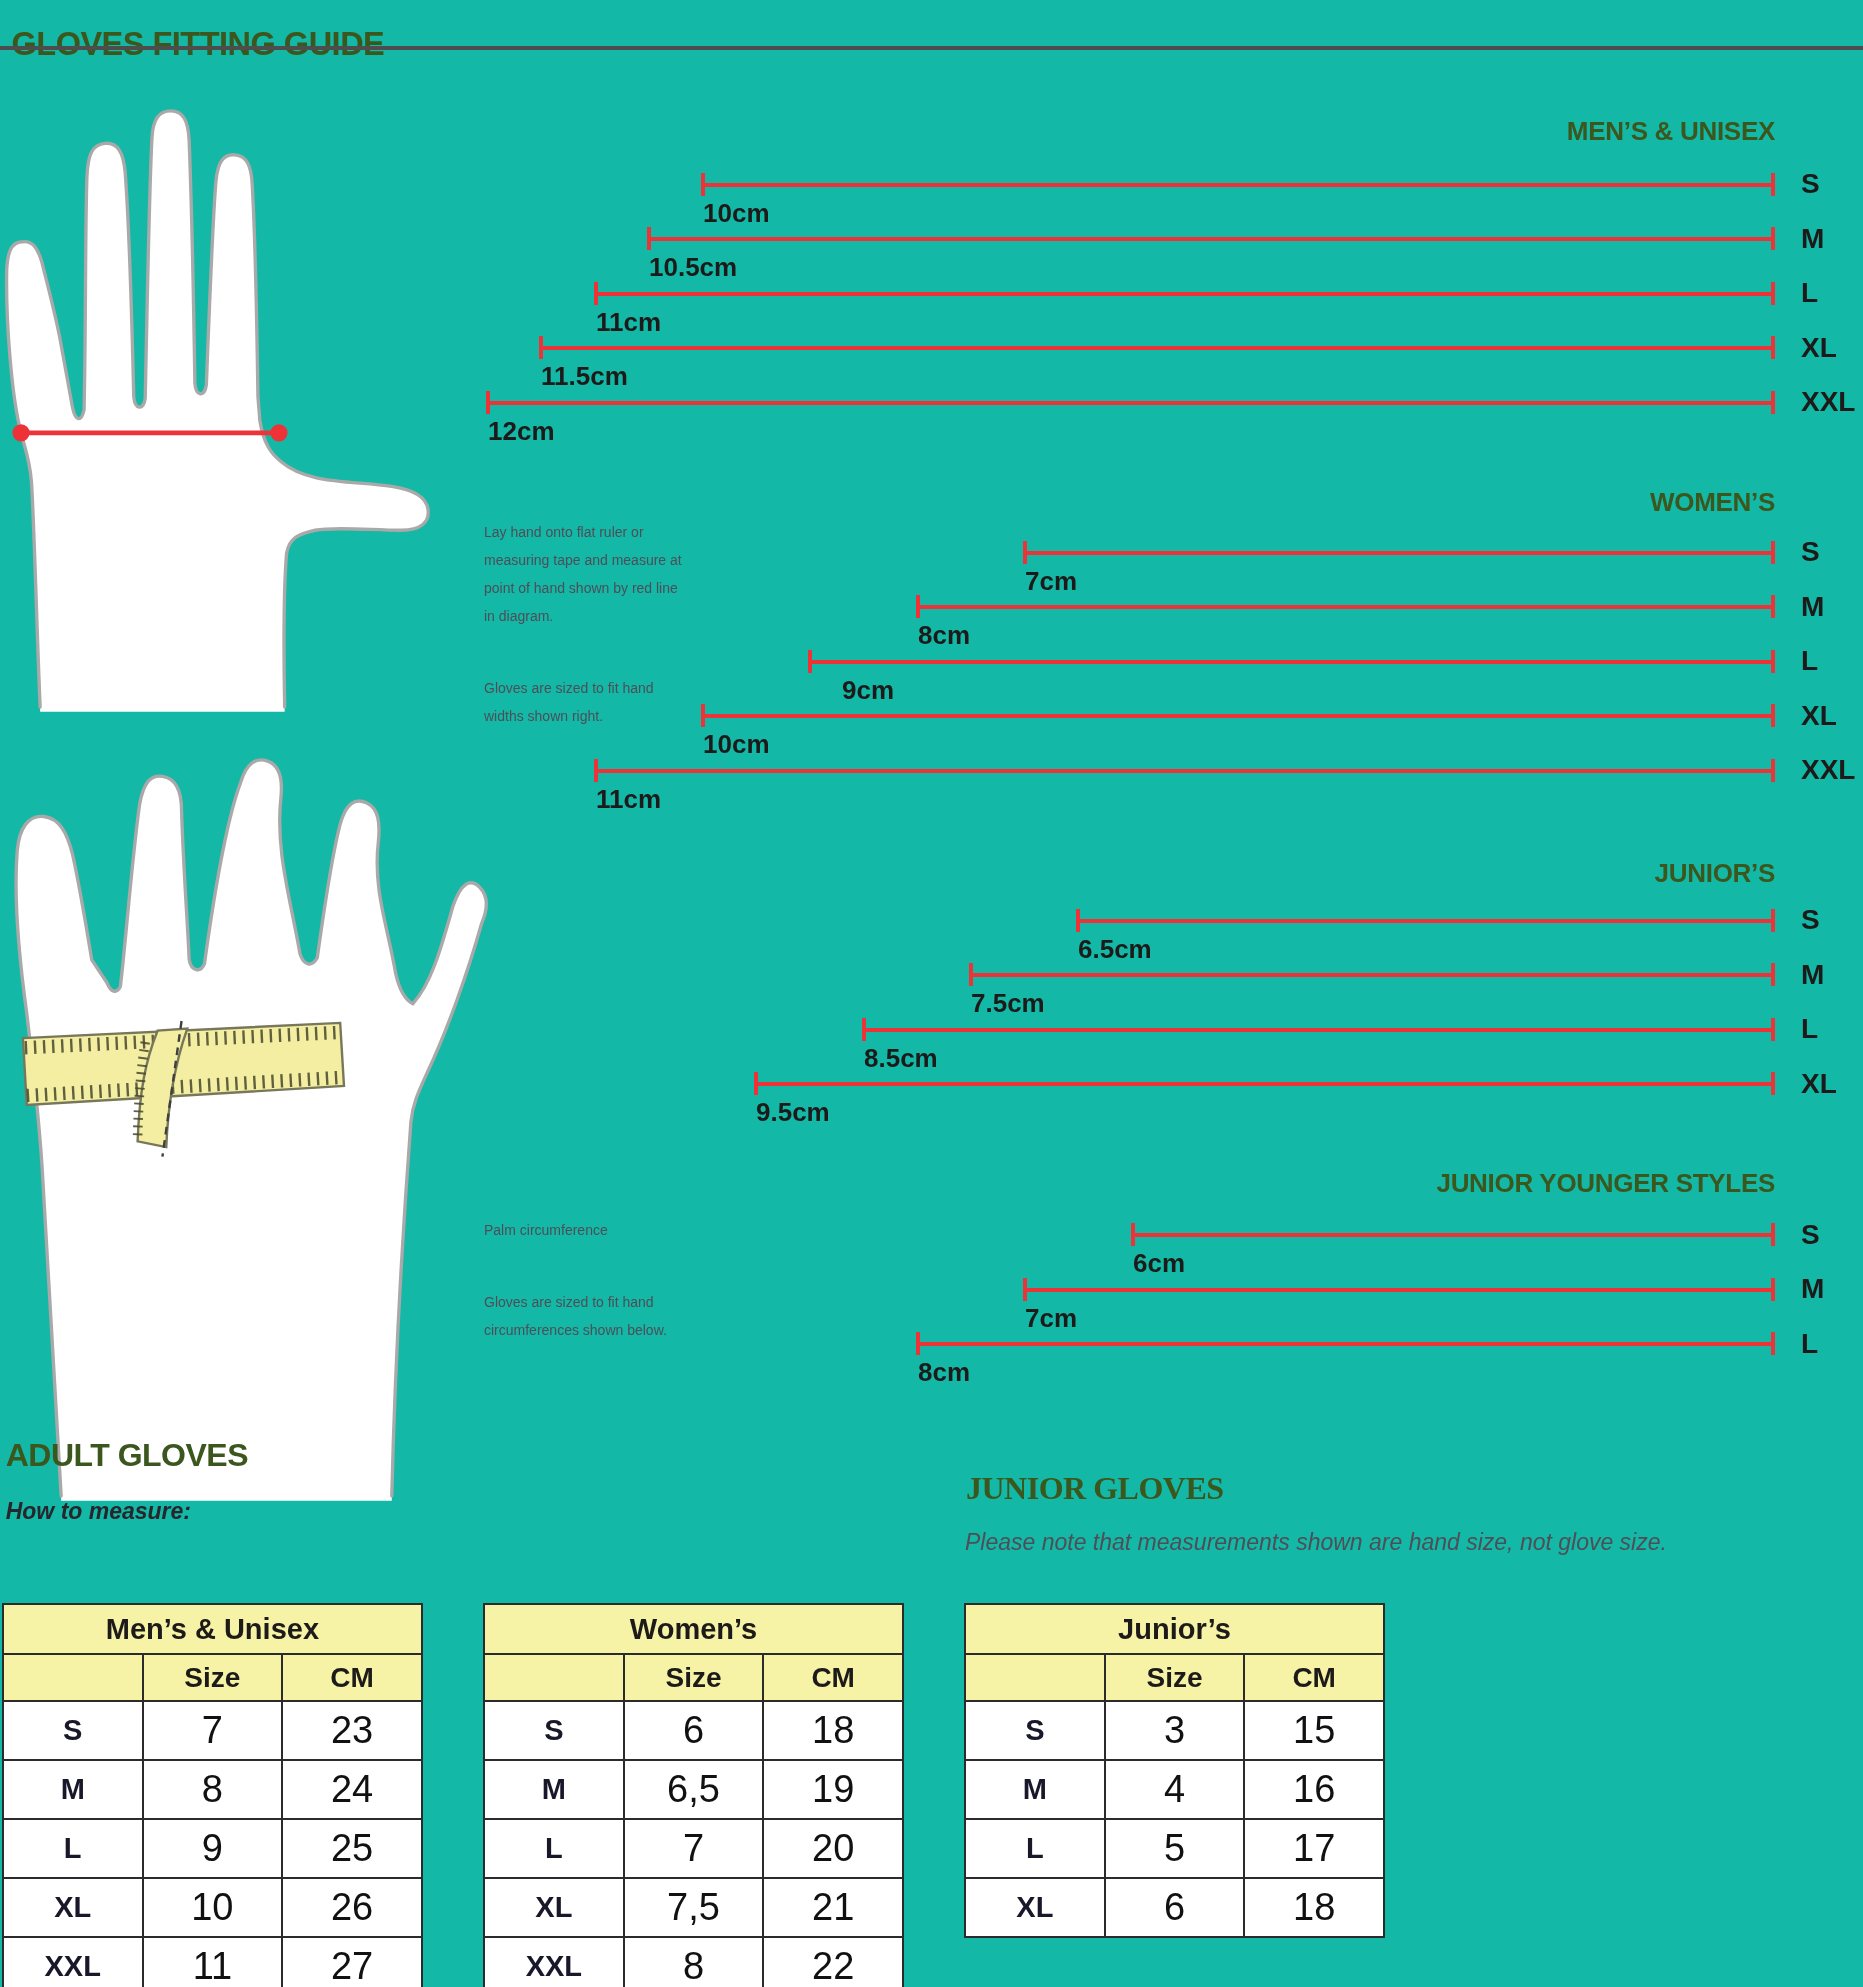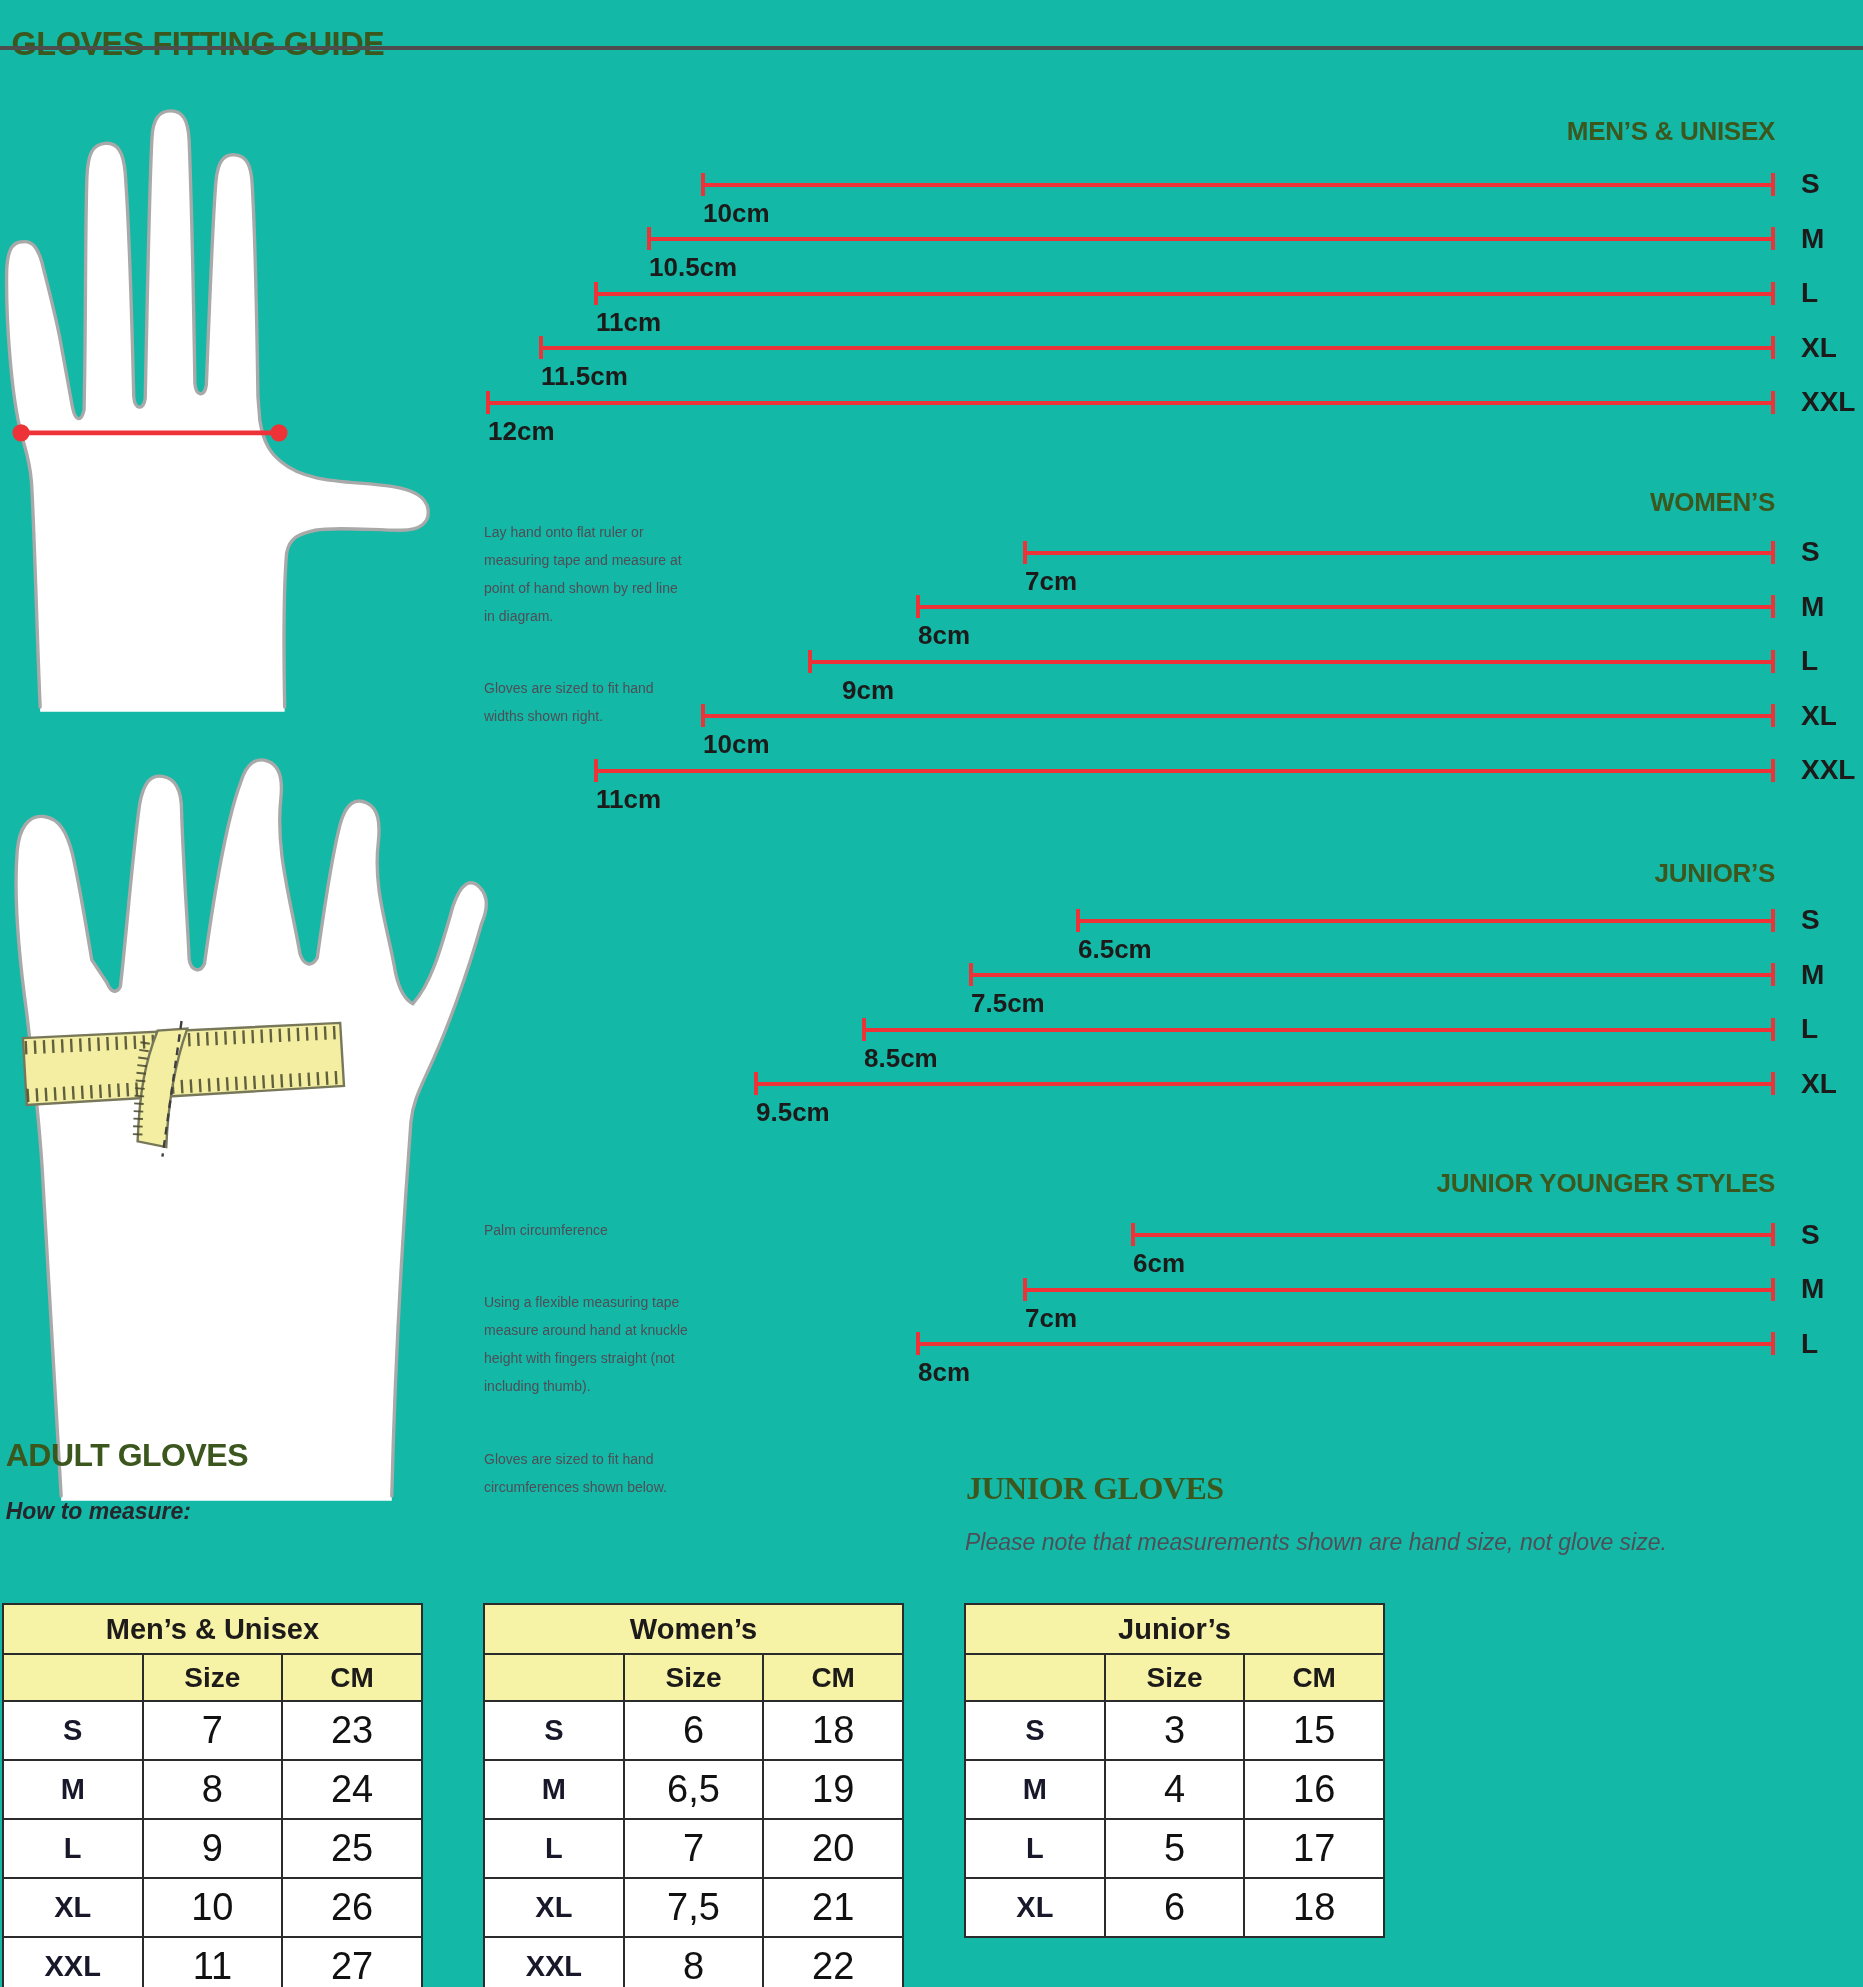--- a/index.html
+++ b/index.html
@@ -75,24 +75,20 @@
   <div class="note-block" style="top:490px">
     <p>Lay hand onto flat ruler or
 measuring tape and measure at
 point of hand shown by red line
 in diagram.</p>
     <p>Gloves are sized to fit hand
 widths shown right.</p>
   </div>
   <div class="note-block" style="top:1188px">
     <p>Palm circumference</p>
-    <p>Using a flexible measuring tape
-measure around hand at knuckle
-height with fingers straight (not
-including thumb).</p>
     <p>Gloves are sized to fit hand
 circumferences shown below.</p>
   </div>
 
   <div id="bars">
       <div class="group-header" style="top: 116px;">MEN’S &amp; UNISEX</div>
       <div class="bar" style="left: 701px; top: 183px; width: 1074px;">
         <span class="tick tl"></span>
         <span class="tick tr"></span>
       </div>

